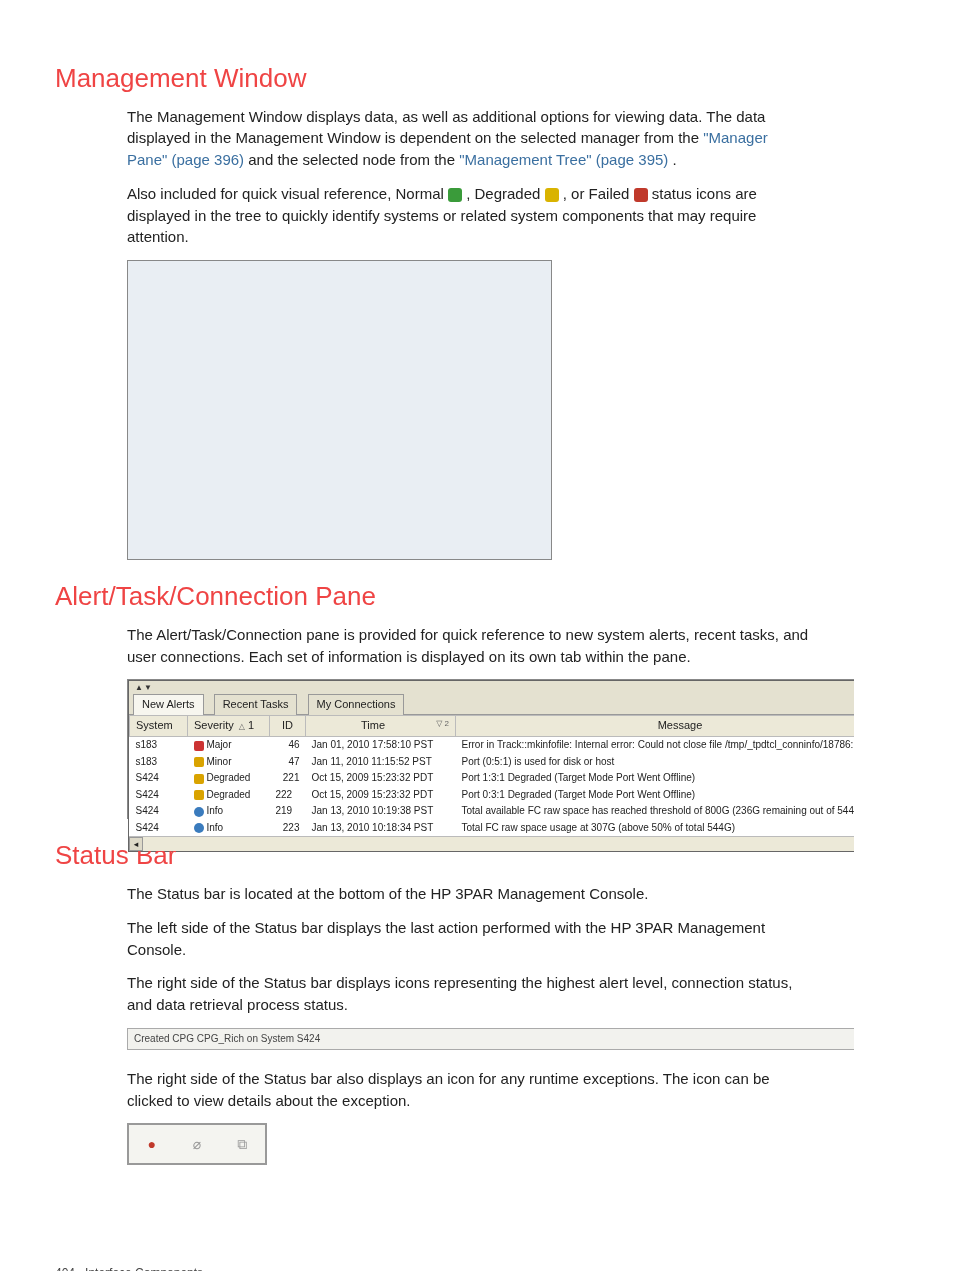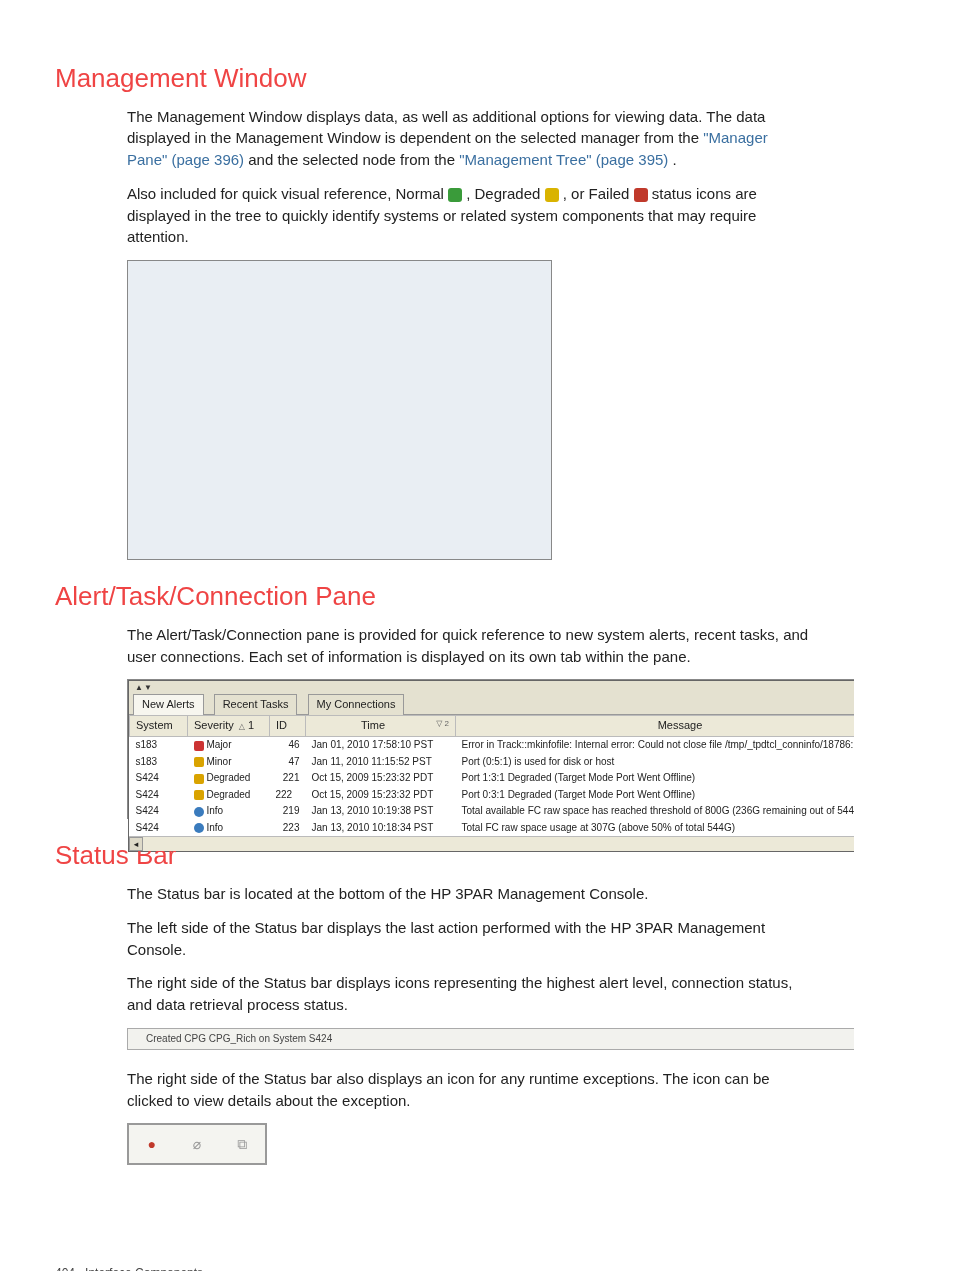--- a/index.html
+++ b/index.html
@@ -42,21 +42,21 @@
       height: 140px;
     }
     .fig-statusbar {
       width: 780px;
       height: 22px;
       background: #f2f2ee;
       border: 1px solid #aaa;
       position: relative;
       font-size: 10px;
       color: #444;
-      padding-left: 18px;
+      padding-left: 6px;
       line-height: 20px;
       box-sizing: border-box;
     }
     .fig-statusbar .right-icons {
       position: absolute;
       right: 4px;
       top: 2px;
       font-size: 11px;
       letter-spacing: 4px;
       color: #888;
@@ -229,21 +229,21 @@
           <col>
       </colgroup>
       <thead>
         <tr>
           <th>System</th>
           <th>
             <span>Severity</span>
             <span class="sort-arrow">△</span>
             <span>1</span>
           </th>
-          <th style="text-align:left">ID</th>
+          <th style="text-align:center">ID</th>
           <th style="text-align:center">
             <span>Time</span>
             <span class="sort-arrow" style="float:right">▽ <span>2</span></span>
           </th>
           <th style="text-align:center">Message</th>
         </tr>
       </thead>
       <tbody id="alerts-body">
           <tr>
             <td>s183</td>
@@ -269,21 +269,21 @@
           <tr>
             <td>S424</td>
             <td><span class="sev-ic sev-Degraded"></span>Degraded</td>
             <td style="text-align:left">222</td>
             <td>Oct 15, 2009 15:23:32 PDT</td>
             <td>Port 0:3:1 Degraded (Target Mode Port Went Offline)</td>
           </tr>
           <tr>
             <td>S424</td>
             <td><span class="sev-ic sev-Info"></span>Info</td>
-            <td style="text-align:right">219</td>
+            <td style="">219</td>
             <td>Jan 13, 2010 10:19:38 PST</td>
             <td>Total available FC raw space has reached threshold of 800G (236G remaining out of 544G total)</td>
           </tr>
           <tr>
             <td>S424</td>
             <td><span class="sev-ic sev-Info"></span>Info</td>
             <td style="text-align:right">223</td>
             <td>Jan 13, 2010 10:18:34 PST</td>
             <td>Total FC raw space usage at 307G (above 50% of total 544G)</td>
           </tr>

